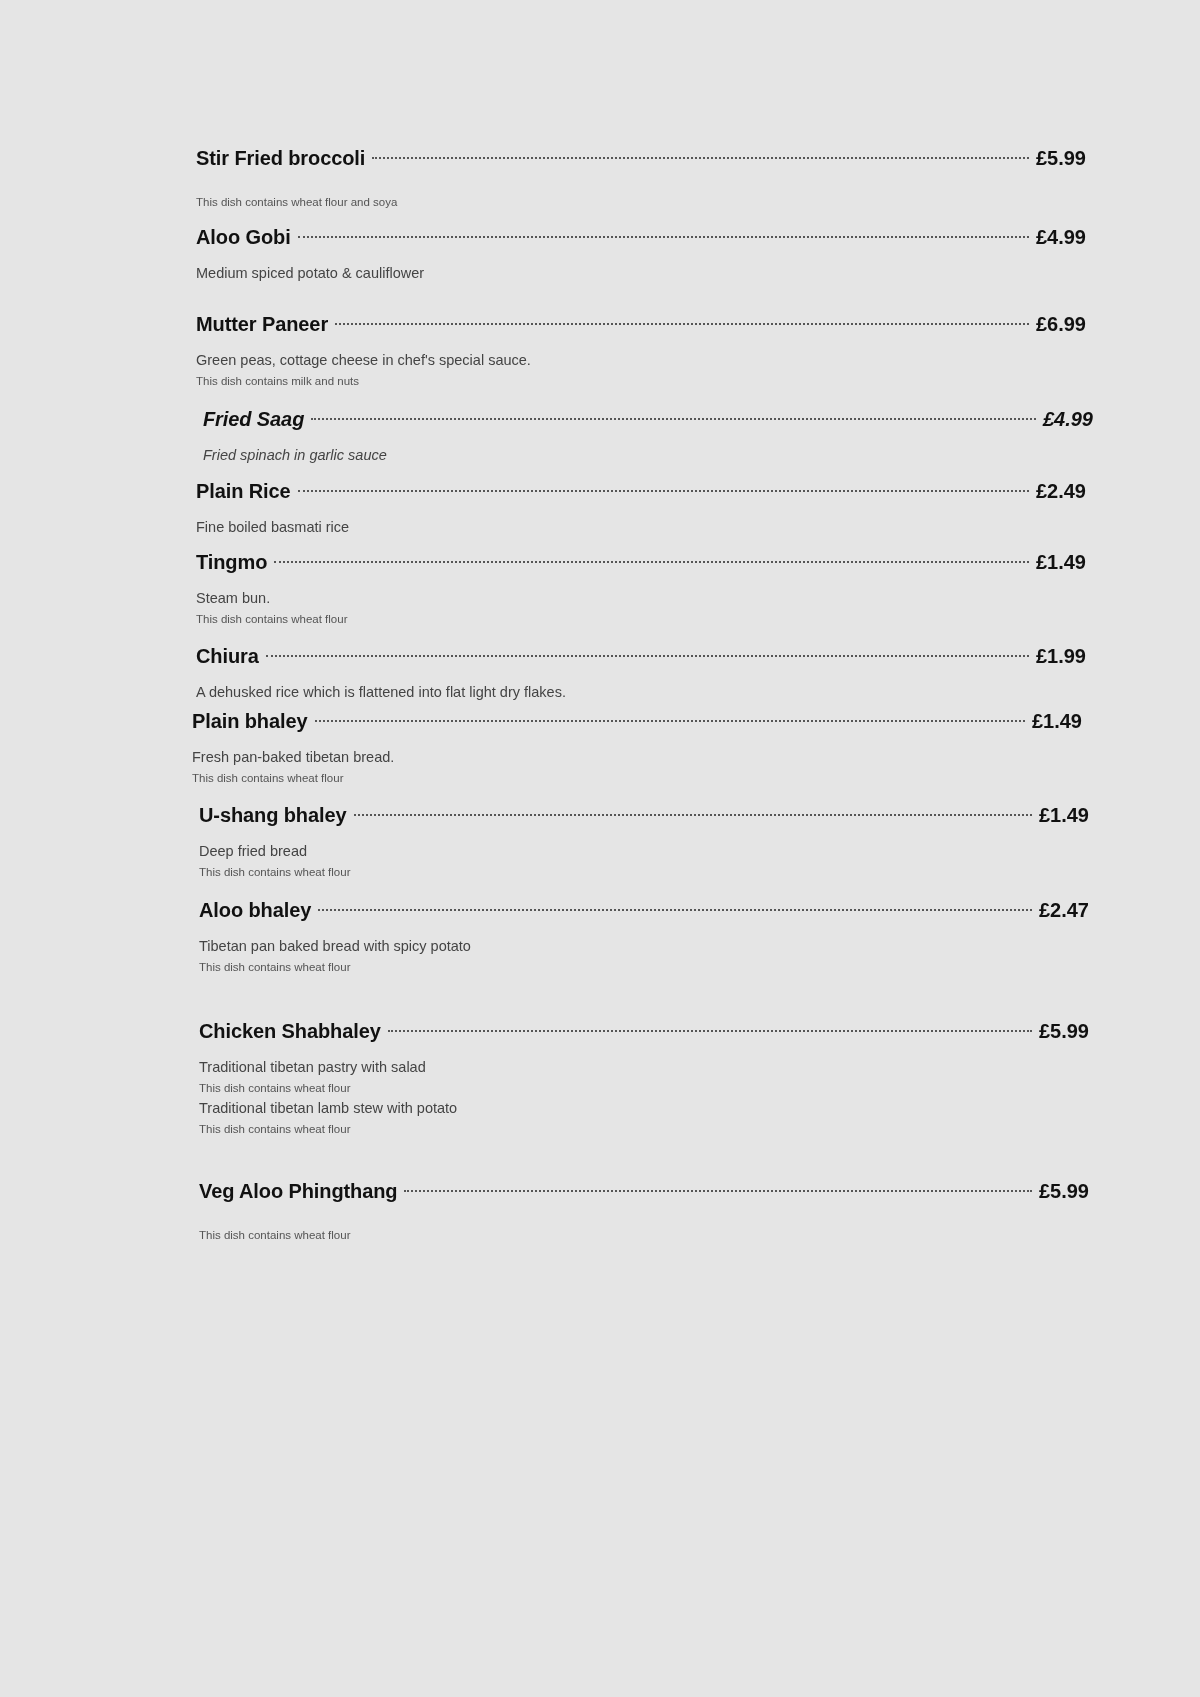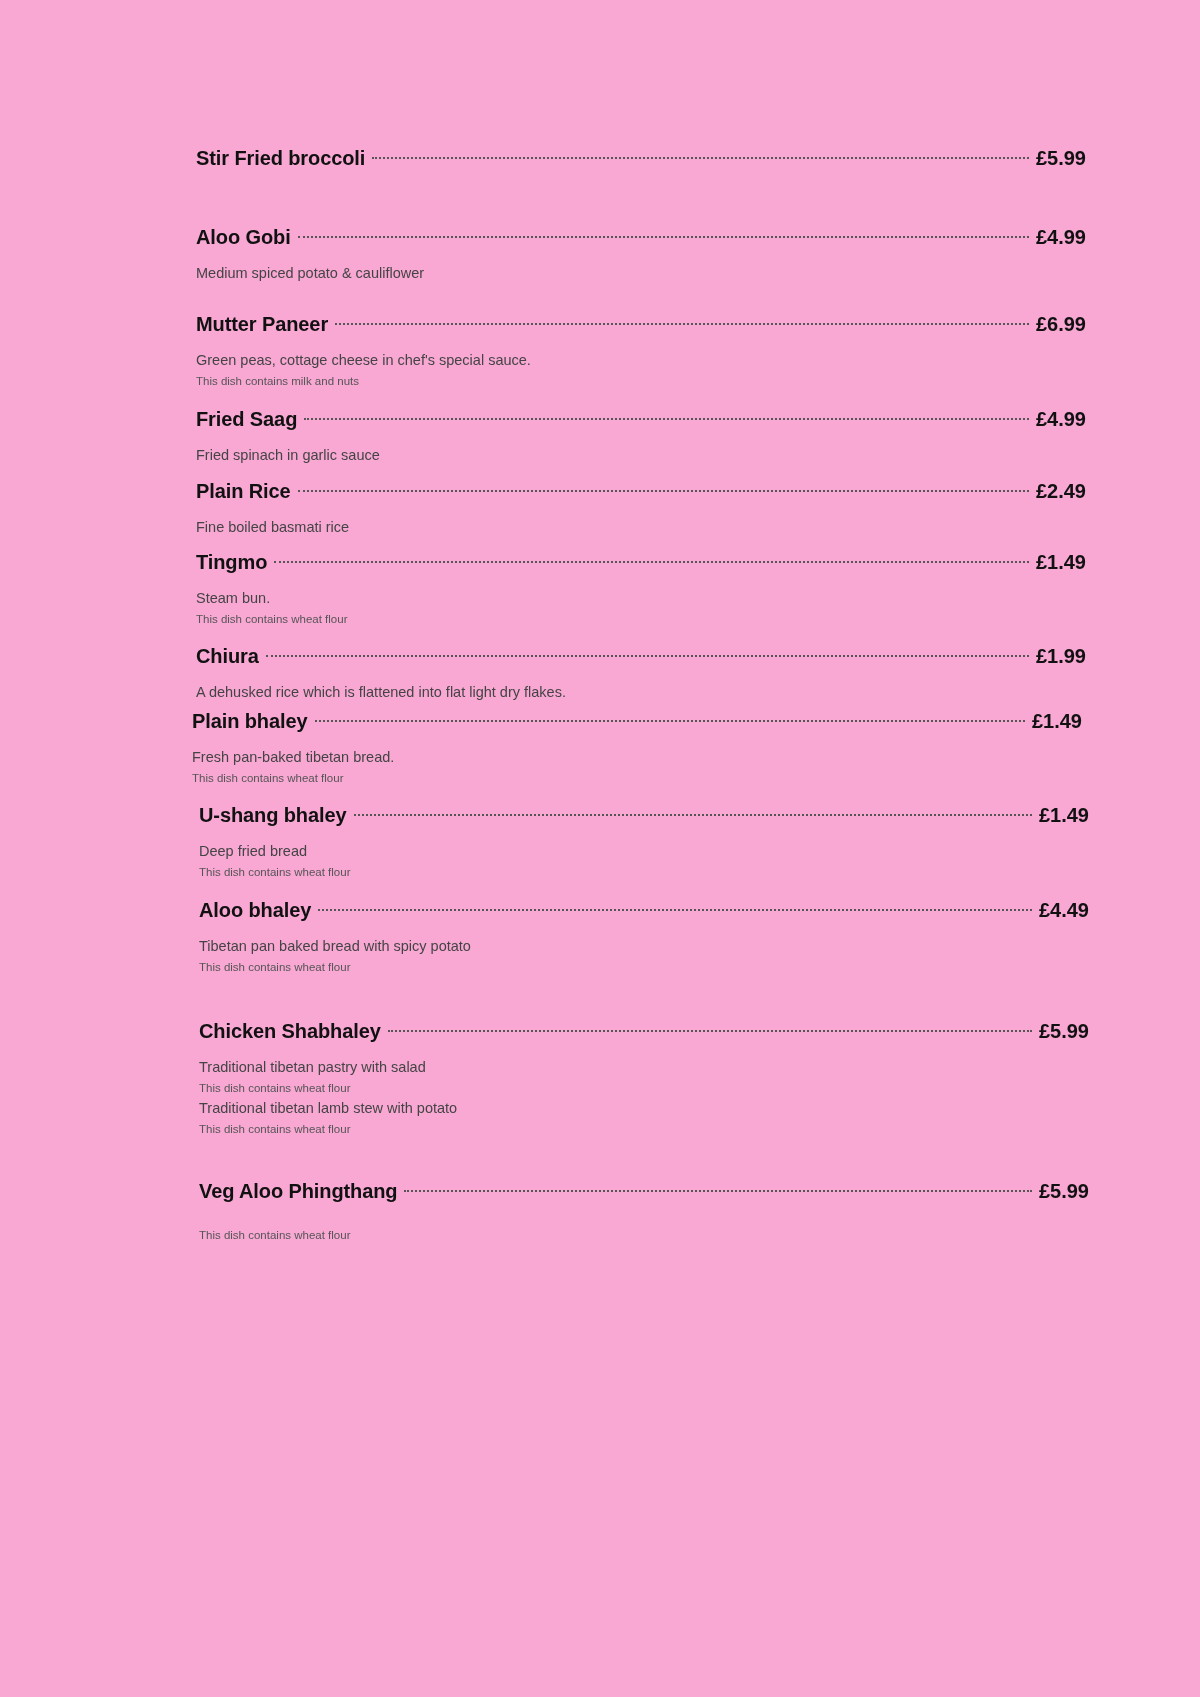--- a/index.html
+++ b/index.html
@@ -1,18 +1,18 @@
 <!DOCTYPE html>
 <html><head>
 <meta charset="utf-8">
 <style>
   html, body { margin: 0; padding: 0; background: #ffffff; }
   body { width: 1200px; height: 1697px; position: relative; overflow: hidden;
          font-family: "Liberation Sans", "DejaVu Sans", sans-serif; color: #111; }
-  .page { position: absolute; left: 0; top: 0; width: 1200px; height: 1697px; background: #f9a8d4; }
+  .page { position: absolute; left: 0; top: 0; width: 1200px; height: 1697px; background: #e5e5e5; }
   .item { position: absolute; width: 890px; }
   .item.indent { width: 890px; }
   .row { display: flex; align-items: baseline; height: 26px; }
   .name { font-weight: bold; font-size: 20px; color: #111; white-space: nowrap; letter-spacing: -0.1px; }
   .leader { flex: 1; margin: 0 7px; border-bottom: 2px dotted #555; height: 0; position: relative; top: -6px; align-self: baseline; }
   .price { font-weight: bold; font-size: 20px; color: #111; white-space: nowrap; }
   .desc { font-size: 14.5px; color: #444; margin-top: 12px; line-height: 18px; }
   .allergen { font-size: 11.5px; color: #555; margin-top: 6px; line-height: 14px; }
   .desc + .allergen { margin-top: 5px; }
   .row + .allergen { margin-top: 22px; }
@@ -21,20 +21,21 @@
 <body>
 
 <div class="page">
 
   <div class="item" style="left:196px; top:147px;">
     <div class="row">
       <span class="name">Stir Fried broccoli</span>
       <span class="leader"></span>
       <span class="price">£5.99</span>
     </div>
+    <div class="allergen">This dish contains wheat flour and soya</div>
   </div>
 
   <div class="item" style="left:196px; top:226px;">
     <div class="row">
       <span class="name">Aloo Gobi</span>
       <span class="leader"></span>
       <span class="price">£4.99</span>
     </div>
     <div class="desc">Medium spiced potato &amp; cauliflower</div>
   </div>
@@ -42,21 +43,21 @@
   <div class="item" style="left:196px; top:313px;">
     <div class="row">
       <span class="name">Mutter Paneer</span>
       <span class="leader"></span>
       <span class="price">£6.99</span>
     </div>
     <div class="desc">Green peas, cottage cheese in chef's special sauce.</div>
     <div class="allergen">This dish contains milk and nuts</div>
   </div>
 
-  <div class="item" style="left:196px; top:408px;">
+  <div class="item" style="left:203px; top:408px;font-style:italic;">
     <div class="row">
       <span class="name">Fried Saag</span>
       <span class="leader"></span>
       <span class="price">£4.99</span>
     </div>
     <div class="desc">Fried spinach in garlic sauce</div>
   </div>
 
   <div class="item" style="left:196px; top:480px;">
     <div class="row">
@@ -103,21 +104,21 @@
       <span class="price">£1.49</span>
     </div>
     <div class="desc">Deep fried bread</div>
     <div class="allergen">This dish contains wheat flour</div>
   </div>
 
   <div class="item indent" style="left:199px; top:899px;">
     <div class="row">
       <span class="name">Aloo bhaley</span>
       <span class="leader"></span>
-      <span class="price">£4.49</span>
+      <span class="price">£2.47</span>
     </div>
     <div class="desc">Tibetan pan baked bread with spicy potato</div>
     <div class="allergen">This dish contains wheat flour</div>
   </div>
 
   <div class="item indent" style="left:199px; top:1020px;">
     <div class="row">
       <span class="name">Chicken Shabhaley</span>
       <span class="leader"></span>
       <span class="price">£5.99</span>

